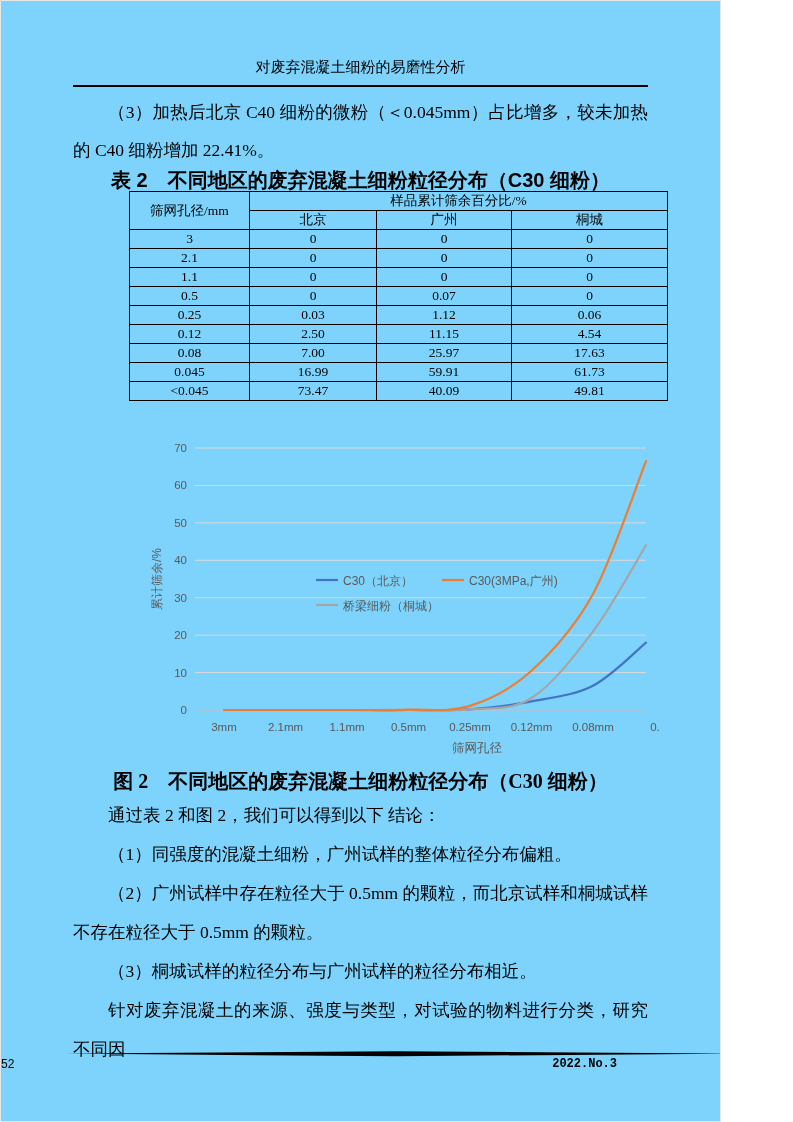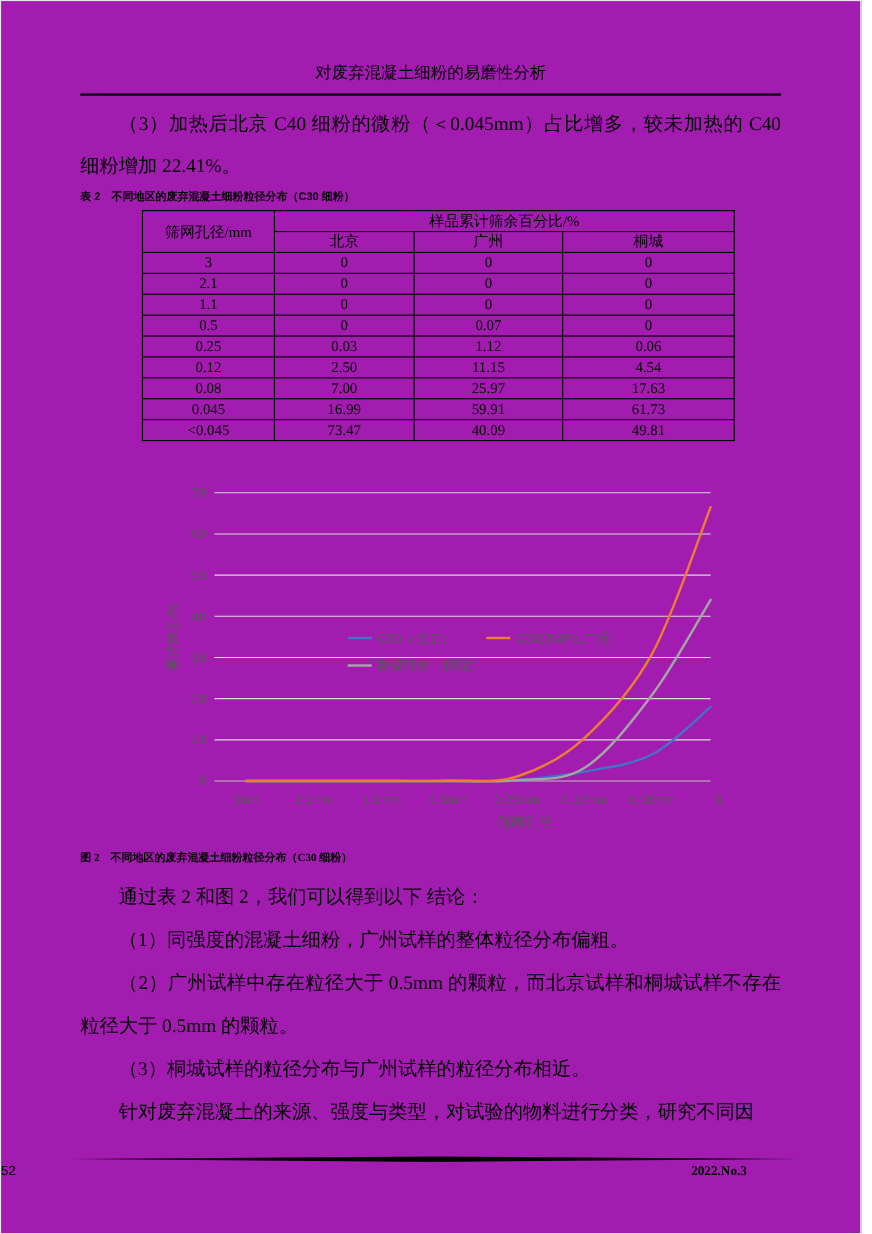--- a/index.html
+++ b/index.html
@@ -1,19 +1,19 @@
 <!DOCTYPE html>
 <html><head>
 <meta charset="utf-8">
 <style>
   html,body{margin:0;padding:0;background:#ffffff;}
   .page{
     position:relative;
-    width:783px;height:1122px;
-    background:#a21caf;
+    width:721px;height:1122px;
+    background:#7dd3fc;
     box-sizing:border-box;
     padding:56px 72px 0;
     border:1px solid #e6e6e6;
     font-family:"Liberation Serif","DejaVu Serif",serif;
     color:#000;
     overflow:hidden;
   }
   .doc-header{
     text-align:center;
     font-size:15px;
@@ -25,23 +25,23 @@
     margin:0;
     font-size:17.5px;
     line-height:39px;
     text-align:justify;
     text-indent:2em;
     color:#000;
   }
   .p1{margin-top:6px;line-height:38px;}
   .p2{margin-top:4px;}
   .caption{
-    text-align:left;
+    text-align:center;
     font-weight:bold;
-    font-size:10px;
+    font-size:20px;
     line-height:22px;
     font-family:"Liberation Sans","DejaVu Sans",sans-serif;
     color:#000;
   }
   .fig-caption{margin-top:2px;font-family:Liberation Serif, serif;}
   table.data-table{
     border-collapse:collapse;
     margin:0 0 0 56px;
     width:538px;
     table-layout:fixed;
@@ -72,21 +72,21 @@
   }
   .footer-rule{position:absolute;left:64px;top:1050px;}
   .footer-page{
     position:absolute;top:1056px;left:0;width:100%;
     text-align:left;
     font-family:"Liberation Sans","DejaVu Sans",sans-serif;
     font-size:12px;color:#000;
   }
   .footer-issue{
     position:absolute;top:1056px;right:103px;
-    font-family:Liberation Serif, serif;
+    font-family:Liberation Mono, monospace;
     font-size:12px;font-weight:bold;color:#000;
   }
 </style>
 </head>
 <body>
 
 <div class="page">
 
   <div class="doc-header">
     <span>对废弃混凝土细粉的易磨性分析</span>

